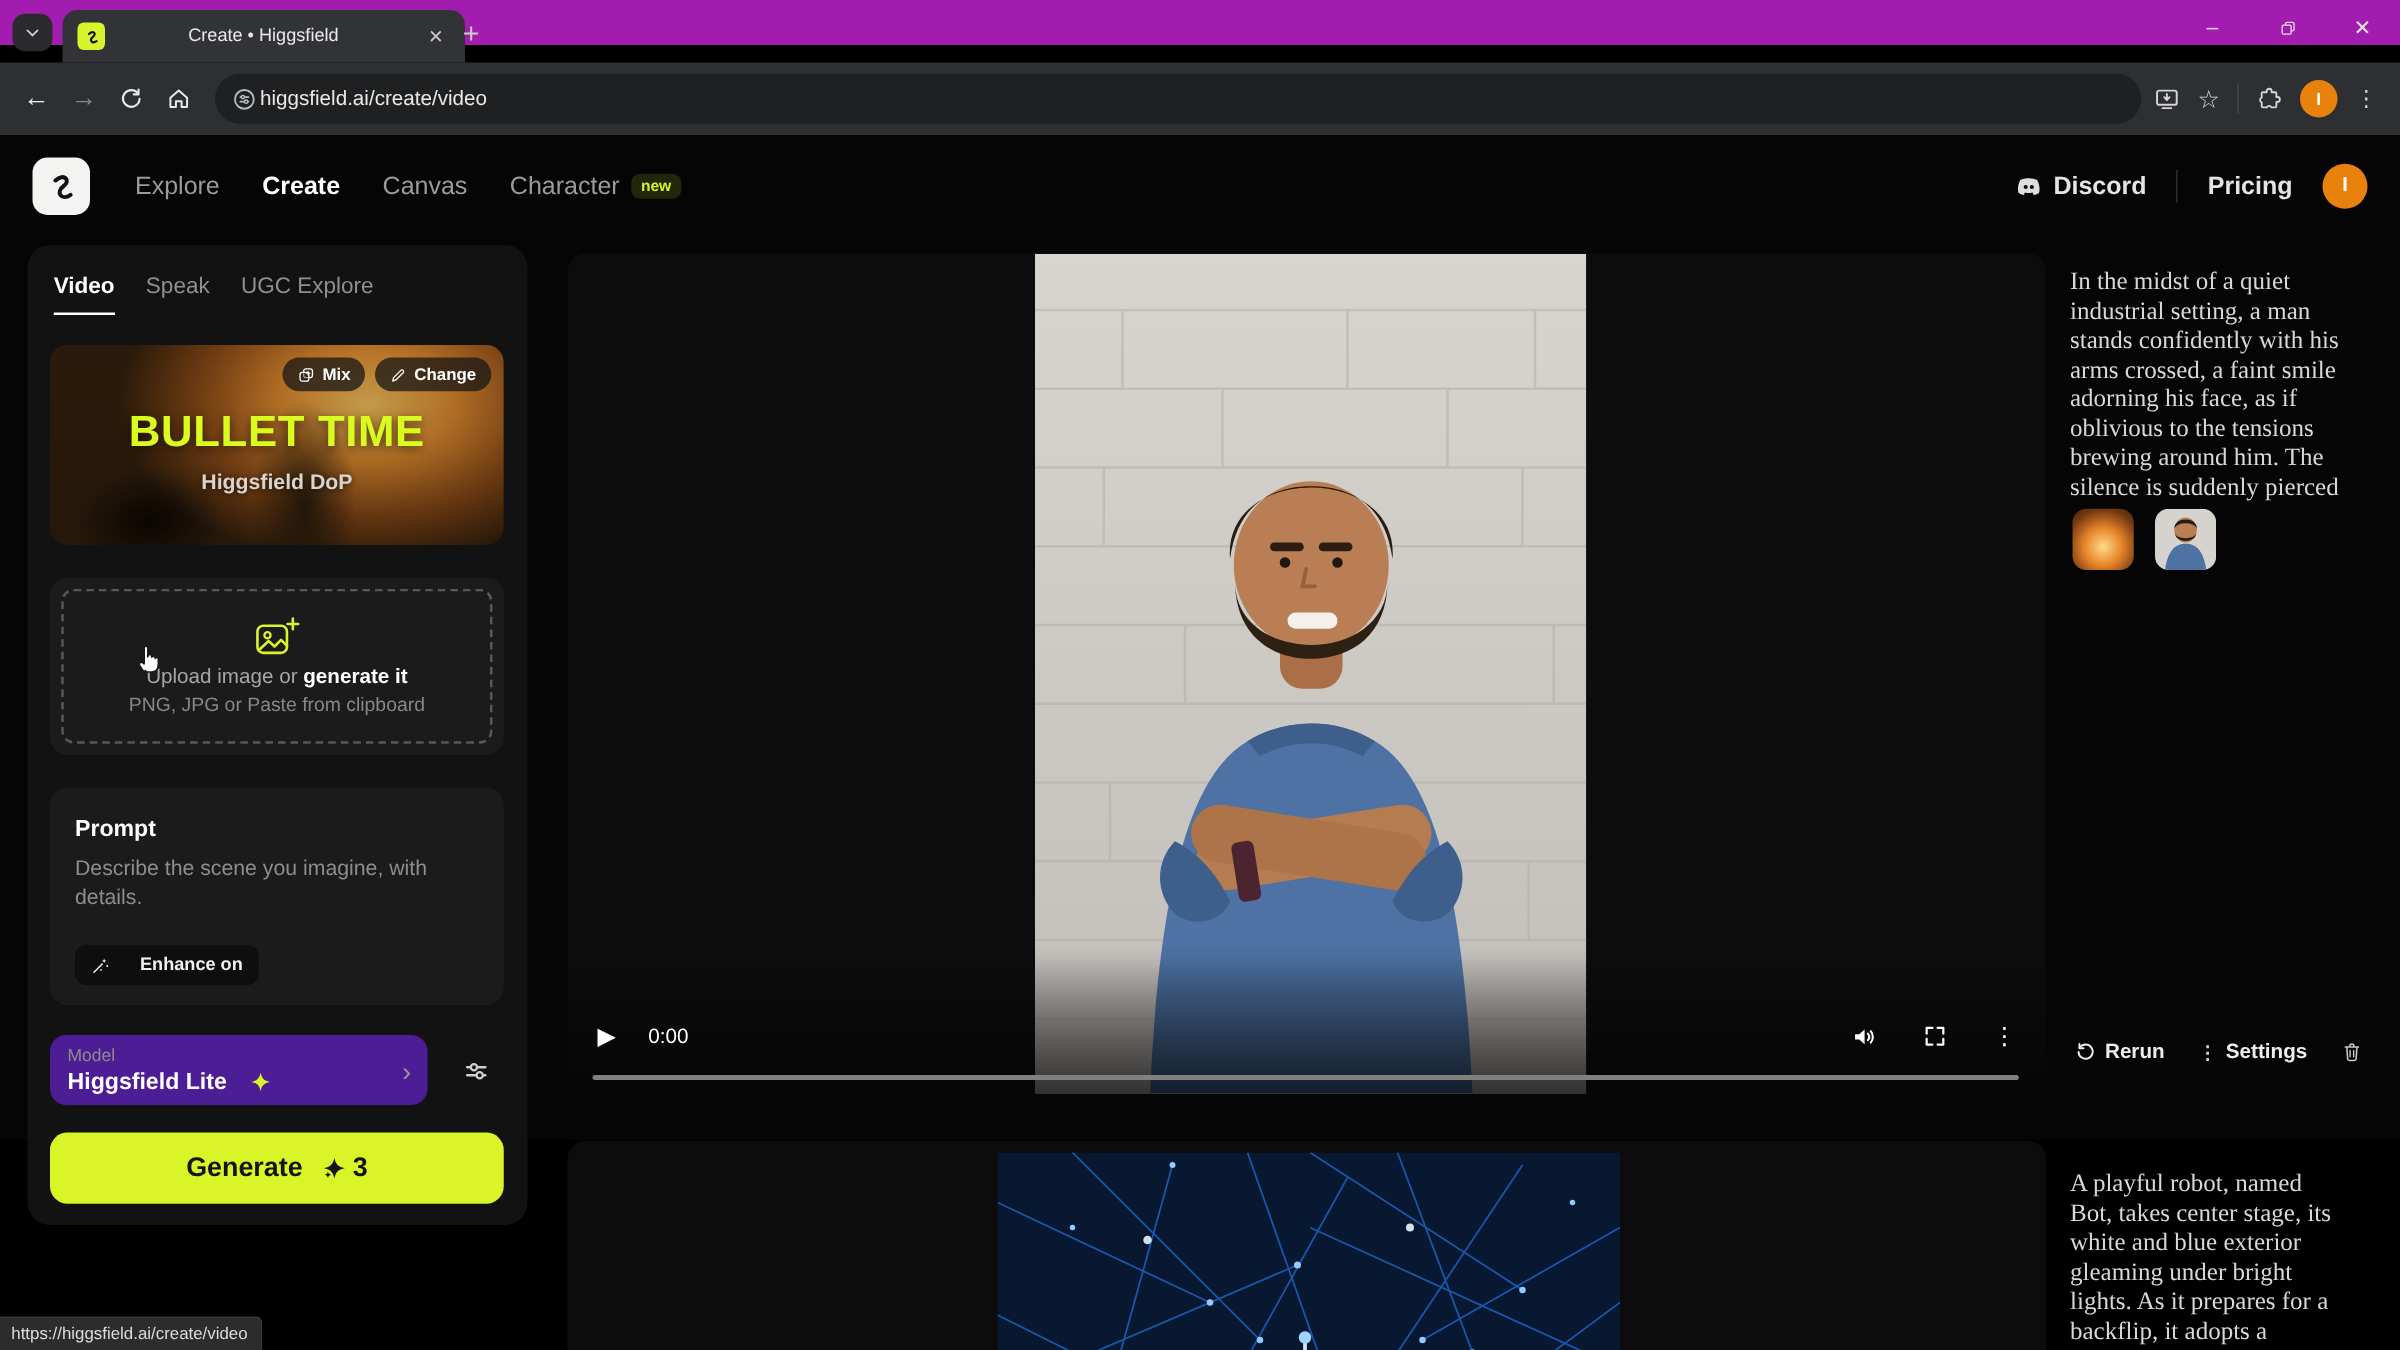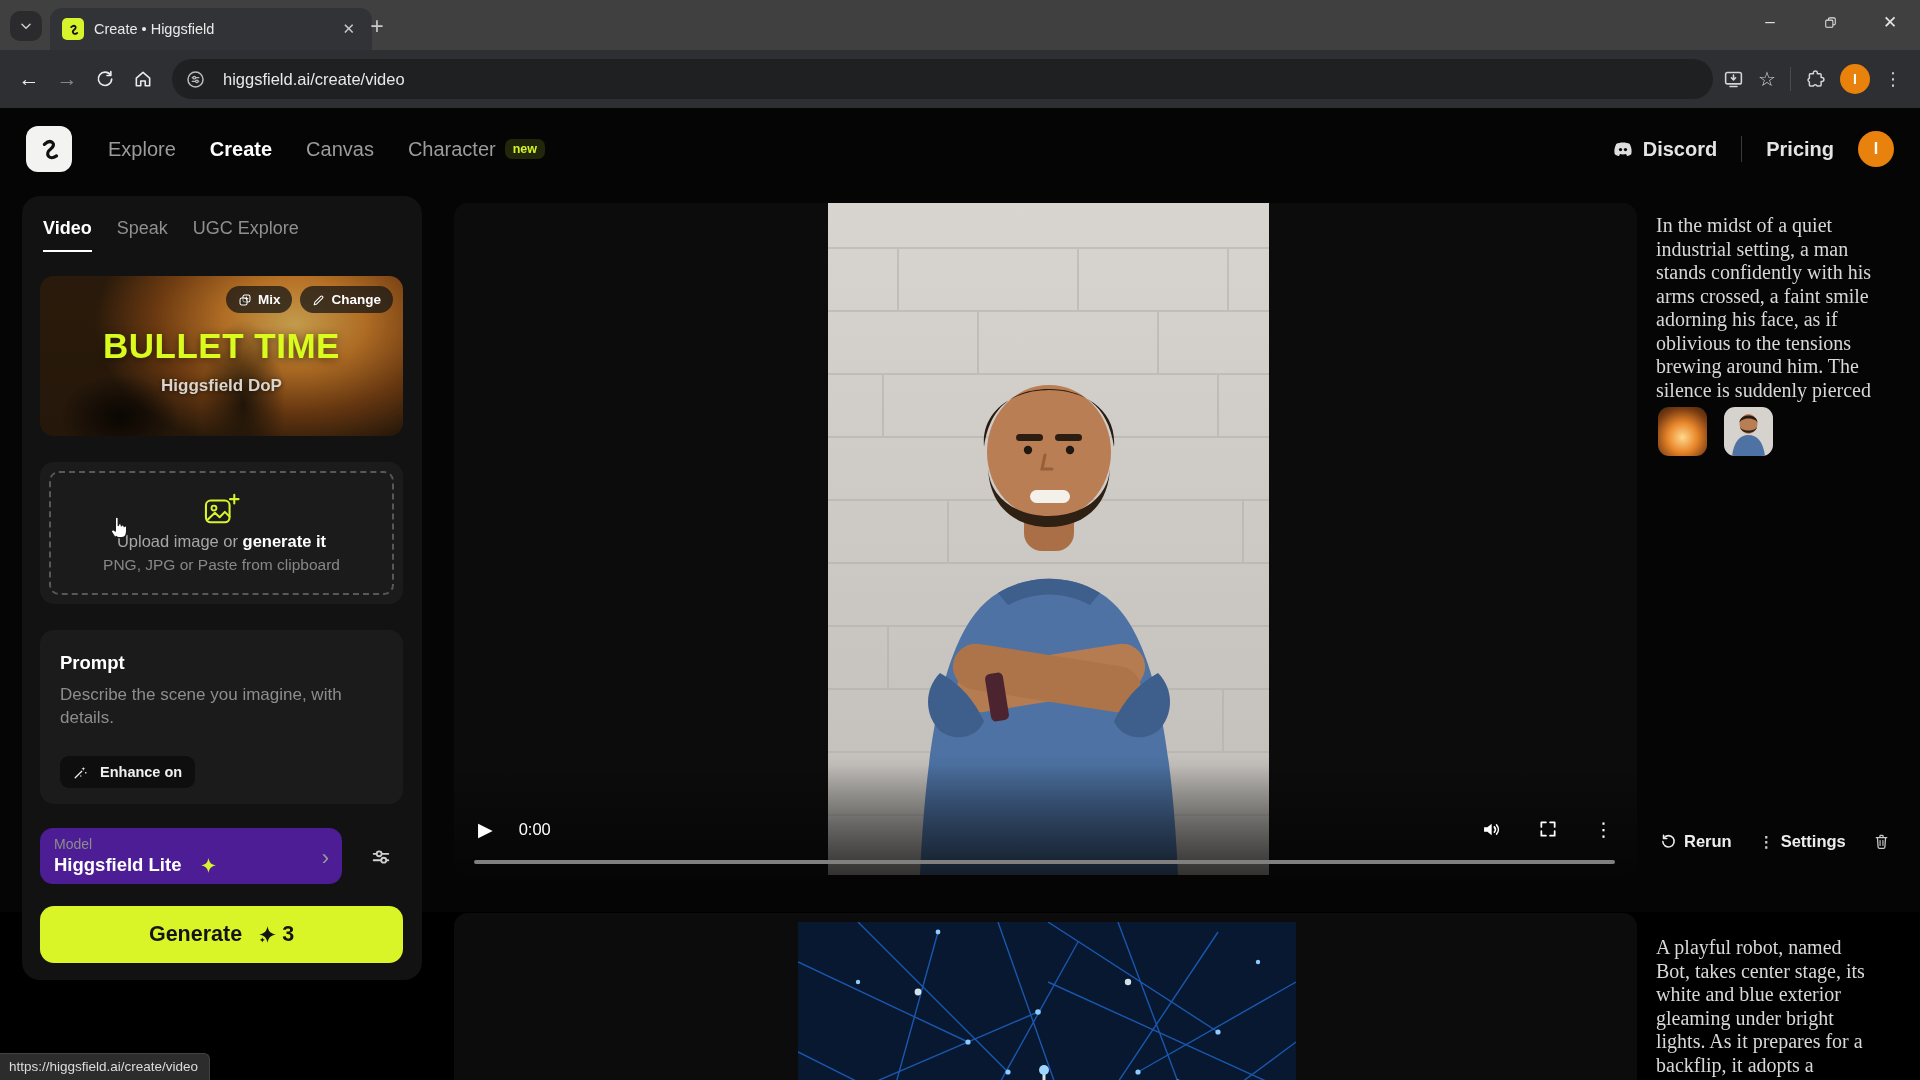--- a/index.html
+++ b/index.html
@@ -1,39 +1,39 @@
 <!DOCTYPE html>
 <html><head>
 <meta charset="utf-8">
 <style>
   html,body{margin:0;padding:0;}
   body{width:1920px;height:1080px;position:relative;overflow:hidden;background:#000;
        font-family:"Liberation Sans",sans-serif;-webkit-font-smoothing:antialiased;}
   svg{display:block;}
 
   
-  .tabstrip{position:absolute;top:0;left:0;right:0;height:50px;background:#404040;}
+  .tabstrip{position:absolute;top:0;left:0;right:0;height:36px;background:#a21caf;text-align:center;}
   .tab-search{position:absolute;left:10px;top:11px;width:32px;height:30px;border-radius:10px;
       background:#2b2b2d;color:#cfcfcf;display:flex;align-items:center;justify-content:center;cursor:pointer;}
   .tab{position:absolute;left:50px;top:8px;width:298px;height:42px;background:#323336;
       border-radius:12px 12px 0 0;display:flex;align-items:center;padding:0 12px;gap:10px;}
   .favicon{width:22px;height:22px;border-radius:5px;background:#d7f32b;display:flex;align-items:center;justify-content:center;flex:none;}
   .tab-title{flex:1;color:#e9e9e9;font-size:14.5px;white-space:nowrap;overflow:hidden;text-overflow:ellipsis;}
   .tab-close{color:#c9c9c9;font-size:15px;padding:2px 5px;border-radius:50%;cursor:pointer;}
   .newtab{position:absolute;left:362px;top:11px;width:30px;height:30px;display:flex;align-items:center;
       justify-content:center;color:#c9c9c9;font-size:23px;cursor:pointer;}
   .wincontrols{position:absolute;right:0;top:0;height:44px;display:flex;}
   .winbtn{width:60px;height:44px;display:flex;align-items:center;justify-content:center;color:#e3e3e3;font-size:17px;cursor:pointer;}
 
   .toolbar{position:absolute;top:50px;left:0;right:0;height:58px;background:#2e2f32;display:flex;align-items:center;padding:0 10px;}
   .navbtn{width:38px;height:38px;border-radius:50%;display:flex;align-items:center;justify-content:center;
       color:#e8eaed;font-size:21px;flex:none;cursor:pointer;}
   .navbtn.dim{color:#83868a;}
   .urlpill{flex:1;height:40px;background:#1f2022;border-radius:20px;margin:0 10px;display:flex;
-      align-items:center;padding:0 6px 0 13px;gap:17px;}
+      align-items:center;padding:0 6px 0 13px;gap:2px;}
   .urltext{color:#e8e8e8;font-size:16.5px;}
   .tb-right{display:flex;align-items:center;gap:14px;padding-right:8px;}
   .tb-divider{width:1px;height:24px;background:#4a4b4e;}
   .chrome-avatar{width:30px;height:30px;border-radius:50%;background:#e8820c;color:#fff;display:flex;
       align-items:center;justify-content:center;font-size:14px;font-weight:bold;cursor:pointer;}
   .star{color:#d3d4d6;font-size:20px;cursor:pointer;}
   .kebab{color:#d3d4d6;font-size:18px;letter-spacing:0;cursor:pointer;}
 
   
   .site{position:absolute;top:108px;left:0;width:1920px;height:804px;background:#050505;}
@@ -76,21 +76,21 @@
   .upload-inner{width:100%;height:100%;border:2px dashed #585858;border-radius:10px;display:flex;
       flex-direction:column;align-items:center;justify-content:center;gap:5px;box-sizing:border-box;}
   .u-line1{font-size:16.5px;color:#a6a6a6;}
   .u-line1 b{color:#fff;}
   .u-line2{font-size:15.5px;color:#878787;}
 
   .promptcard{position:absolute;top:434px;left:18px;width:363px;height:174px;background:#1b1b1b;border-radius:14px;
       padding:22px 20px;box-sizing:border-box;cursor:text;}
   .prompt-label{font-size:18.5px;font-weight:bold;color:#fff;}
   .prompt-ph{margin-top:10px;font-size:17px;line-height:1.35;color:#8d8d8d;width:295px;}
-  .enhance{position:absolute;left:20px;bottom:16px;display:flex;align-items:center;gap:12px;background:#0e0e0e;
+  .enhance{position:absolute;left:20px;bottom:16px;display:flex;align-items:center;gap:24px;background:#0e0e0e;
       border-radius:9px;padding:8px 13px;color:#f0f0f0;font-size:14.5px;font-weight:bold;cursor:pointer;}
 
   .modelcard{position:absolute;top:632px;left:18px;width:302px;height:56px;background:#4c1d95;border-radius:13px;
       padding:8px 14px;box-sizing:border-box;cursor:pointer;}
   .model-label{font-size:14px;color:#8c8c8c;}
   .model-row{display:flex;align-items:center;gap:19px;margin-top:2px;}
   .model-value{font-size:18.5px;font-weight:bold;color:#fff;}
   .model-chevron{position:absolute;right:13px;top:17px;color:#9a9a9a;font-size:22px;}
   .slidersbtn{position:absolute;top:640px;left:338px;width:42px;height:42px;display:flex;align-items:center;
       justify-content:center;cursor:pointer;}

